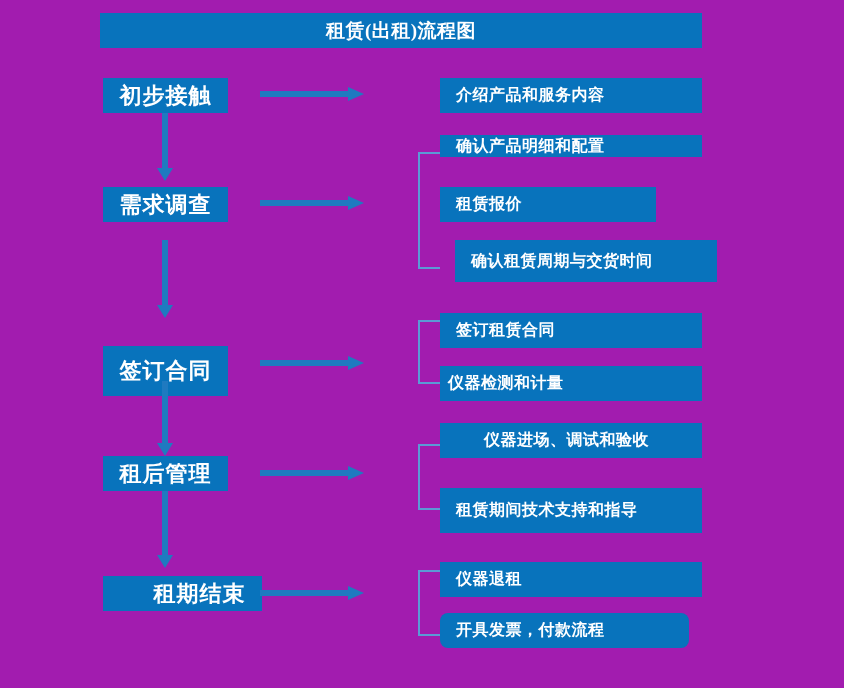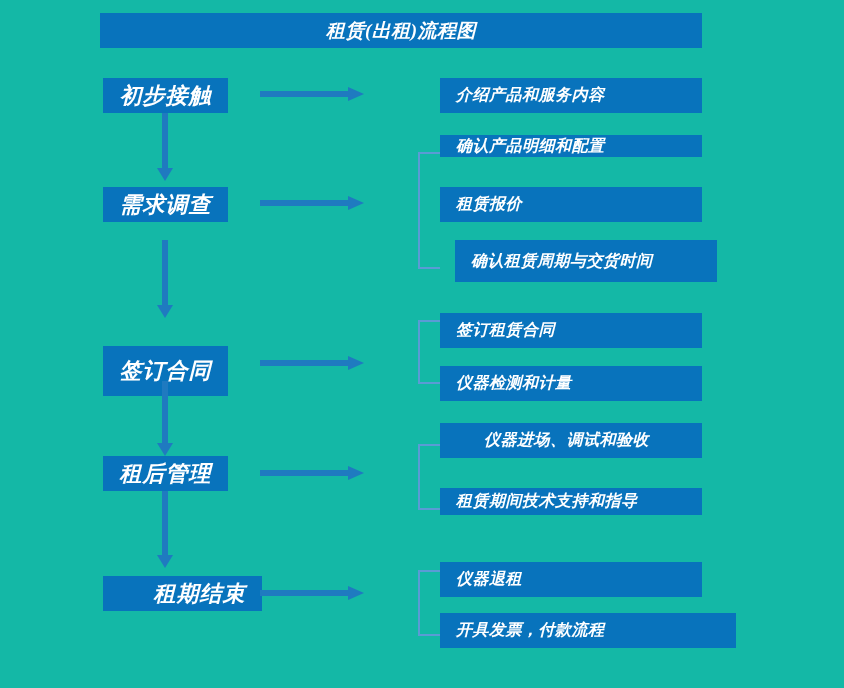--- a/index.html
+++ b/index.html
@@ -8,23 +8,22 @@
     padding: 0;
     background: #ffffff;
   }
   body {
     font-family: "Liberation Serif", "DejaVu Serif", serif;
   }
   #canvas {
     position: relative;
     width: 844px;
     height: 688px;
-    background: #14b8a6;
+    background: #a21caf;
     overflow: hidden;
-    font-style: italic;
   }
   .title-bar {
     position: absolute;
     left: 100px;
     top: 13px;
     width: 602px;
     height: 35px;
     background: #0873BC;
     color: #ffffff;
     font-size: 19px;
@@ -112,69 +111,69 @@
     <path d="M6 0 L12 0 L12 65 L17 65 L9 78 L1 65 L6 65 Z" fill="#1F7AC0"></path>
   </svg>
 
   <div class="bracket" style="left:418px; top:152px; width:24px; height:117px;">
     <div class="bracket-line bracket-v" style="height:117px;"></div>
     <div class="bracket-line bracket-h" style="top:0px;"></div>
     <div class="bracket-line bracket-h" style="top:115px;"></div>
   </div>
 
   <div class="detail-box" style="left:440px; top:135px; width:262px; height:22px;">确认产品明细和配置</div>
-  <div class="detail-box" style="left:440px; top:187px; width:262px; height:35px;">租赁报价</div>
+  <div class="detail-box" style="left:440px; top:187px; width:216px; height:35px;">租赁报价</div>
   <div class="detail-box" style="left:416px; top:240px; width:262px; height:42px;margin-left:39px;">确认租赁周期与交货时间</div>
 
   <div class="stage-box" style="left:103px; top:346px; width:125px; height:50px;">签订合同</div>
 
   <svg class="h-arrow" style="left:260px; top:354px; width:104px; height:18px;" viewBox="0 0 104 18">
     <path d="M0 6 L88 6 L88 2 L104 9 L88 16 L88 12 L0 12 Z" fill="#1F7AC0"></path>
   </svg>
 
   <svg class="v-arrow" style="left:156px; top:381px; width:18px; height:75px;" viewBox="0 0 18 75">
     <path d="M6 0 L12 0 L12 62 L17 62 L9 75 L1 62 L6 62 Z" fill="#1F7AC0"></path>
   </svg>
 
   <div class="bracket" style="left:418px; top:320px; width:24px; height:64px;">
     <div class="bracket-line bracket-v" style="height:64px;"></div>
     <div class="bracket-line bracket-h" style="top:0px;"></div>
     <div class="bracket-line bracket-h" style="top:62px;"></div>
   </div>
 
   <div class="detail-box" style="left:440px; top:313px; width:262px; height:35px;">签订租赁合同</div>
-  <div class="detail-box" style="left:440px; top:366px; width:262px; height:35px;">仪器检测和计量</div>
+  <div class="detail-box" style="left:440px; top:366px; width:262px; height:35px;padding-left:8px;">仪器检测和计量</div>
 
   <div class="stage-box" style="left:103px; top:456px; width:125px; height:35px;">租后管理</div>
 
   <svg class="h-arrow" style="left:260px; top:464px; width:104px; height:18px;" viewBox="0 0 104 18">
     <path d="M0 6 L88 6 L88 2 L104 9 L88 16 L88 12 L0 12 Z" fill="#1F7AC0"></path>
   </svg>
 
   <svg class="v-arrow" style="left:156px; top:491px; width:18px; height:77px;" viewBox="0 0 18 77">
     <path d="M6 0 L12 0 L12 64 L17 64 L9 77 L1 64 L6 64 Z" fill="#1F7AC0"></path>
   </svg>
 
   <div class="bracket" style="left:418px; top:444px; width:24px; height:66px;">
     <div class="bracket-line bracket-v" style="height:66px;"></div>
     <div class="bracket-line bracket-h" style="top:0px;"></div>
     <div class="bracket-line bracket-h" style="top:64px;"></div>
   </div>
 
   <div class="detail-box" style="left:440px; top:423px; width:262px; height:35px;padding-left:44px;">仪器进场、调试和验收</div>
-  <div class="detail-box" style="left:440px; top:488px; width:262px; height:27px;">租赁期间技术支持和指导</div>
+  <div class="detail-box" style="left:440px; top:488px; width:262px; height:45px;">租赁期间技术支持和指导</div>
 
   <div class="stage-box" style="left:103px; top:576px; width:125px; height:35px;padding-left:34px;">租期结束</div>
 
   <svg class="h-arrow" style="left:260px; top:584px; width:104px; height:18px;" viewBox="0 0 104 18">
     <path d="M0 6 L88 6 L88 2 L104 9 L88 16 L88 12 L0 12 Z" fill="#1F7AC0"></path>
   </svg>
 
   <div class="bracket" style="left:418px; top:570px; width:24px; height:66px;">
     <div class="bracket-line bracket-v" style="height:66px;"></div>
     <div class="bracket-line bracket-h" style="top:0px;"></div>
     <div class="bracket-line bracket-h" style="top:64px;"></div>
   </div>
 
   <div class="detail-box" style="left:440px; top:562px; width:262px; height:35px;">仪器退租</div>
-  <div class="detail-box" style="left:440px; top:613px; width:296px; height:35px;">开具发票，付款流程</div>
+  <div class="detail-box" style="left:440px; top:613px; width:249px; height:35px;border-radius:8px;">开具发票，付款流程</div>
 
 </div>
 
 </body></html>

